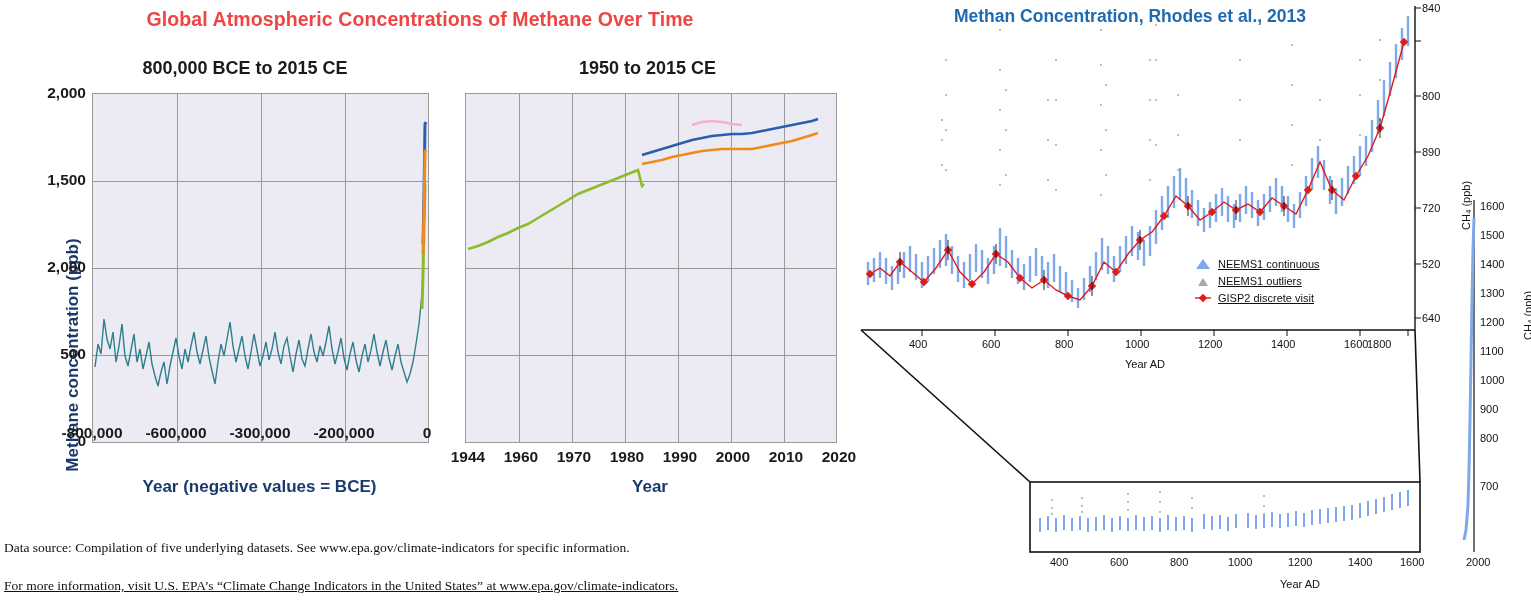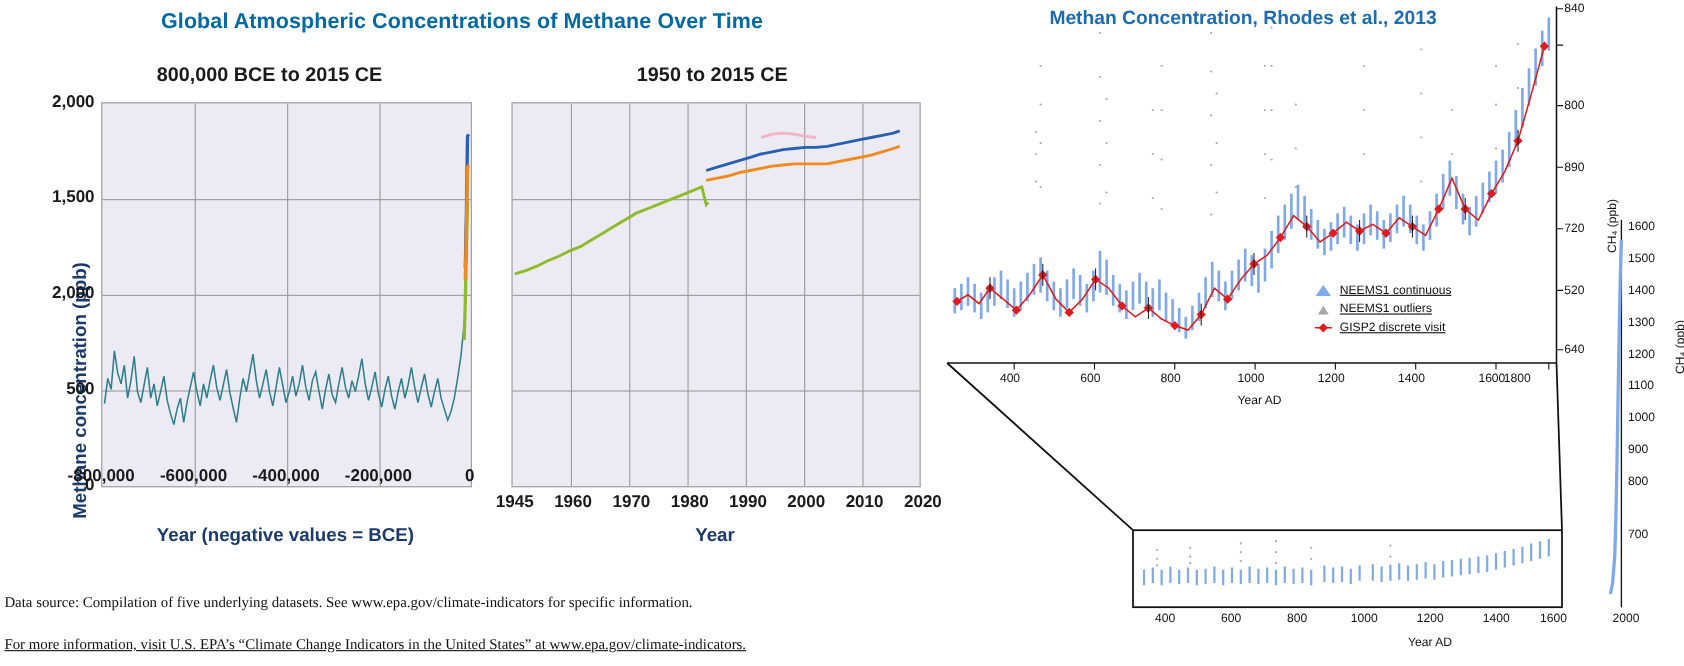--- a/index.html
+++ b/index.html
@@ -7,21 +7,21 @@
     width:1531px;height:605px;background:#ffffff;
     font-family:"Liberation Sans", sans-serif;
     position:relative;overflow:hidden;
   }
   .panel{position:absolute;}
 
   
   #left-figure{left:0;top:0;width:860px;height:605px;}
   #left-title{
     position:absolute;left:70px;top:8px;width:700px;text-align:center;
-    color:#0369a1;font-weight:bold;font-size:19.5px;letter-spacing:0.1px;
+    color:#ef4444;font-weight:bold;font-size:19.5px;letter-spacing:0.1px;
   }
   .subtitle{
     position:absolute;color:#1a1a1a;font-weight:bold;font-size:18px;text-align:center;
   }
   #sub-a{left:55px;top:58px;width:380px;}
   #sub-b{left:460px;top:58px;width:375px;}
 
   #ylabel-left{
     position:absolute;left:-62px;top:255px;width:250px;text-align:center;
     transform:rotate(-90deg);transform-origin:center center;
@@ -116,21 +116,21 @@
     <div class="ytick" style="top:-9px">2,000</div>
     <div class="ytick" style="top:78px">1,500</div>
     <div class="ytick" style="top:165px">2,000</div>
     <div class="ytick" style="top:252px">500</div>
     <div class="ytick" style="top:339px">0</div>
   </div>
 
   <div id="xticks-a">
     <div class="xtick" style="left:-48px;width:96px">-800,000</div>
     <div class="xtick" style="left:36px;width:96px">-600,000</div>
-    <div class="xtick" style="left:120px;width:96px">-400,000</div>
+    <div class="xtick" style="left:120px;width:96px">-300,000</div>
     <div class="xtick" style="left:204px;width:96px">-200,000</div>
     <div class="xtick" style="left:305px;width:60px">0</div>
   </div>
 
   <div class="xaxis-label" id="xlab-a">Year (negative values = BCE)</div>
 
   <div class="plotbox" id="plot-b">
     <div class="gridline-h" style="top:87px"></div>
     <div class="gridline-h" style="top:174px"></div>
     <div class="gridline-h" style="top:261px"></div>
@@ -147,21 +147,21 @@
 
       <polyline fill="none" stroke="#2a5fb0" stroke-width="2.6" points="176,61 186,58 196,55 206,52 216,49 226,46 236,44 246,42 256,41 266,40 276,40 286,39 296,37 306,35 316,33 326,31 336,29 346,27 352,25"></polyline>
 
       <polyline fill="none" stroke="#f08a1d" stroke-width="2.6" points="176,70 186,68 196,66 206,63 216,61 226,59 236,57 246,56 256,55 266,55 276,55 286,55 296,53 306,51 316,49 326,47 336,44 346,41 352,39"></polyline>
 
       <polyline fill="none" stroke="#f3b3c8" stroke-width="2.6" points="226,31 236,28 246,27 256,28 266,30 276,31"></polyline>
     </svg>
   </div>
 
   <div id="xticks-b">
-    <div class="xtick" style="left:-27px;width:60px">1945</div>
+    <div class="xtick" style="left:-27px;width:60px">1944</div>
     <div class="xtick" style="left:26px;width:60px">1960</div>
     <div class="xtick" style="left:79px;width:60px">1970</div>
     <div class="xtick" style="left:132px;width:60px">1980</div>
     <div class="xtick" style="left:185px;width:60px">1990</div>
     <div class="xtick" style="left:238px;width:60px">2000</div>
     <div class="xtick" style="left:291px;width:60px">2010</div>
     <div class="xtick" style="left:344px;width:60px">2020</div>
   </div>
 
   <div class="xaxis-label" id="xlab-b">Year</div>

